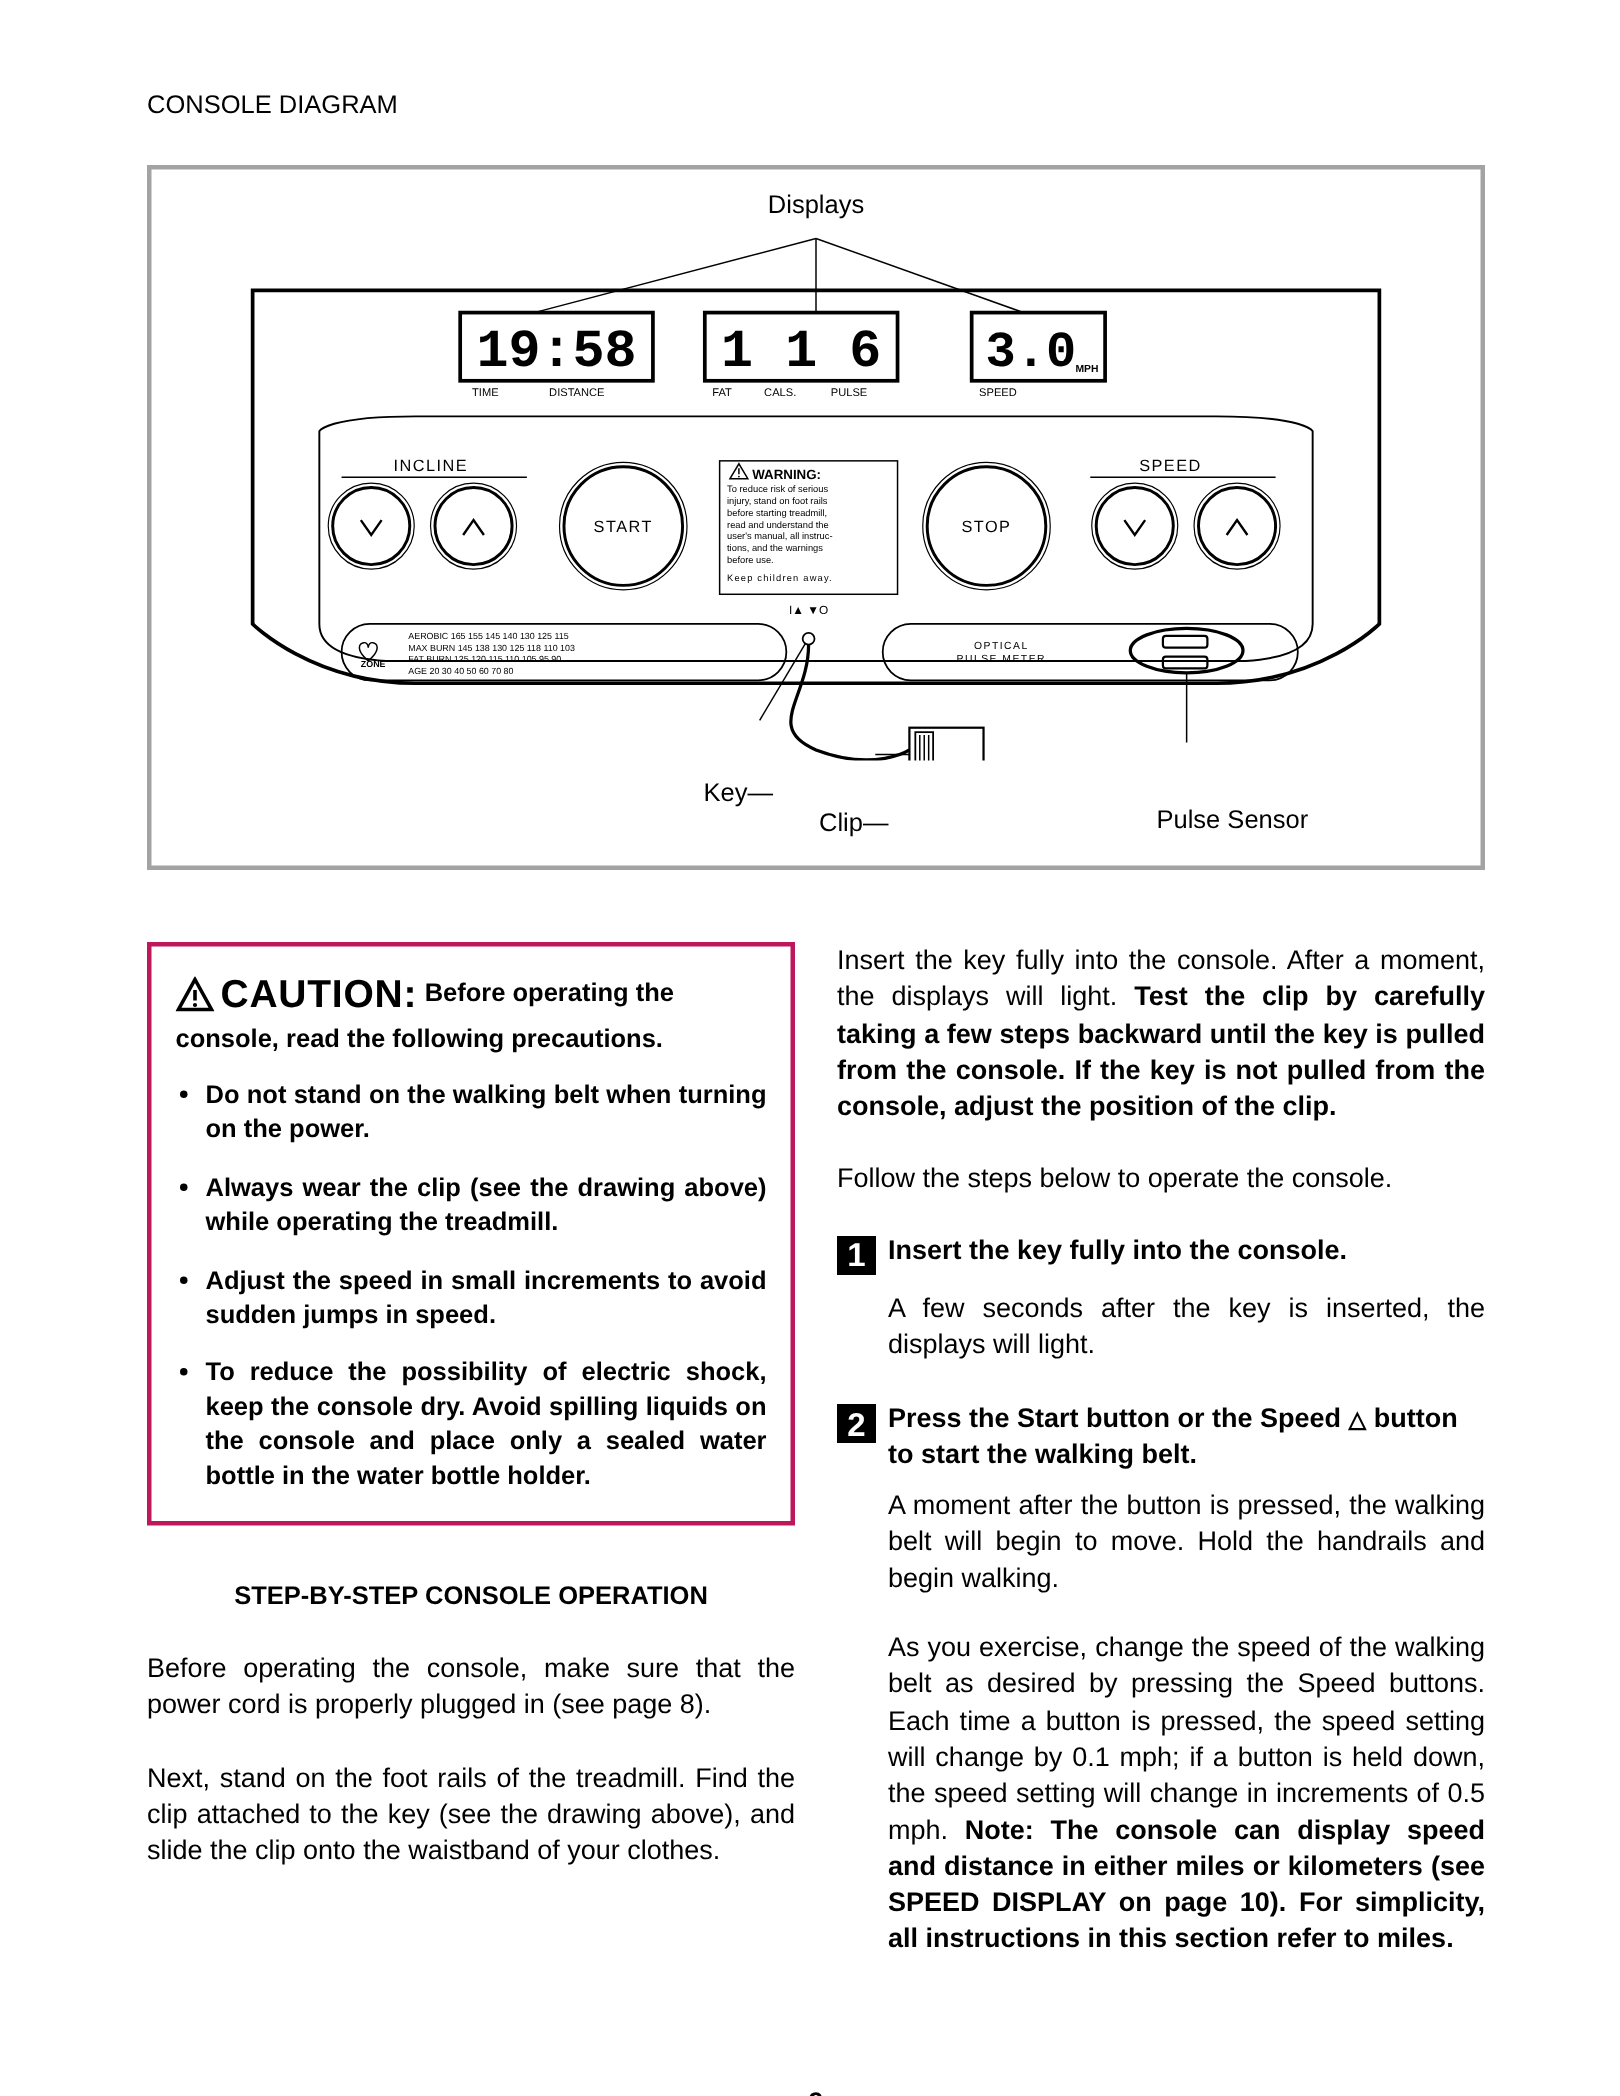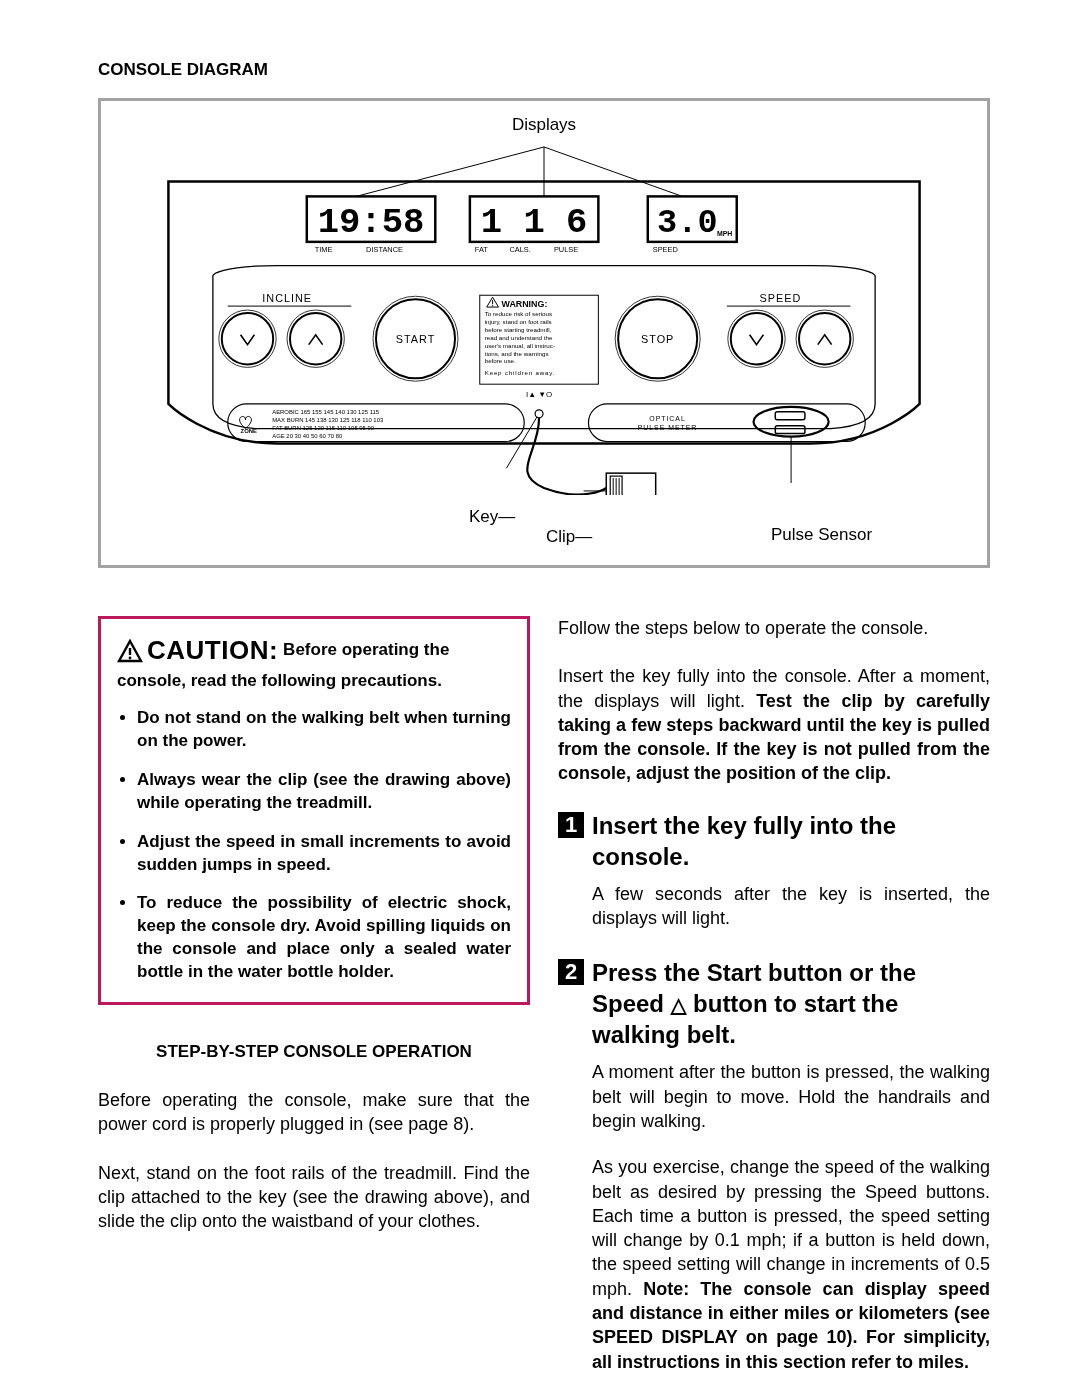--- a/index.html
+++ b/index.html
@@ -7,23 +7,23 @@
     background: #fff;
     margin: 0;
     padding: 0;
     width: 1080px;
   }
   .page {
     padding: 60px 90px 40px 98px;
     box-sizing: border-box;
   }
   .section-title {
-    font-weight: bold;
-    font-size: 17px;
-    margin-bottom: 18px;
+    font-weight: normal;
+    font-size: 17px;
+    margin-bottom: 30px;
   }
   .diagram-frame {
     border: 3px solid #a3a3a3;
     padding: 14px 18px 20px 18px;
     position: relative;
     height: 430px;
     margin-bottom: 48px;
   }
   .console-svg {
     width: 100%;
@@ -112,21 +112,21 @@
     font-weight: bold;
     font-size: 22px;
     display: flex;
     align-items: center;
     justify-content: center;
     flex: 0 0 auto;
     margin-top: 2px;
   }
   .step-title {
     font-weight: bold;
-    font-size: 24px;
+    font-size: 18px;
     line-height: 1.3;
   }
   .step-body {
     padding-left: 34px;
     text-align: justify;
   }
   .step-body p {
     margin: 0 0 22px 0;
   }
   .page-num {
@@ -312,24 +312,24 @@
           <li>To reduce the possibility of electric shock, keep the console dry. Avoid spilling liquids on the console and place only a sealed water bottle in the water bottle holder.</li>
         </ul>
       </div>
 
       <div class="step-sub">STEP-BY-STEP CONSOLE OPERATION</div>
       <p class="para">Before operating the console, make sure that the power cord is properly plugged in (see page 8).</p>
       <p class="para">Next, stand on the foot rails of the treadmill. Find the clip attached to the key (see the drawing above), and slide the clip onto the waistband of your clothes.</p>
     </div>
 
     <div class="col">
-      <p class="para">Follow the steps below to operate the console.</p>
       <p class="para">
         <span>Insert the key fully into the console. After a moment, the displays will light. </span><b>Test the clip by carefully taking a few steps backward until the key is pulled from the console. If the key is not pulled from the console, adjust the position of the clip.</b>
       </p>
+      <p class="para">Follow the steps below to operate the console.</p>
 
       <div class="step-block">
         <div class="step-head">
           <div class="step-num">1</div>
           <div class="step-title">Insert the key fully into the console.</div>
         </div>
         <div class="step-body">
           <p>A few seconds after the key is inserted, the displays will light.</p>
         </div>
       </div>

